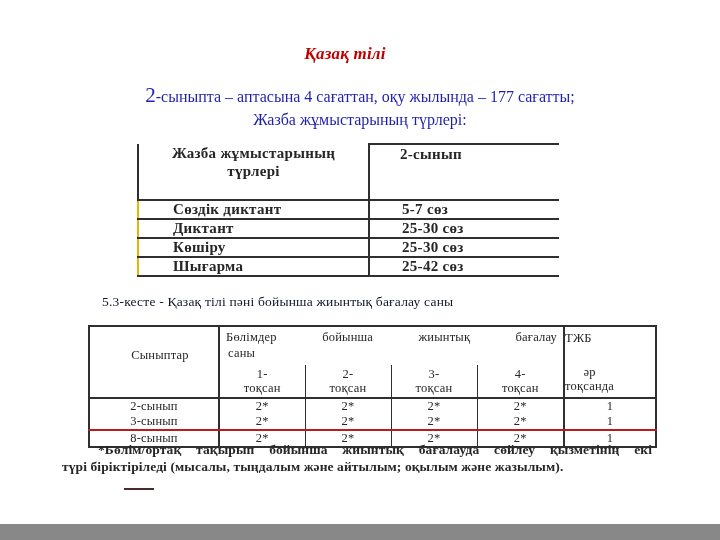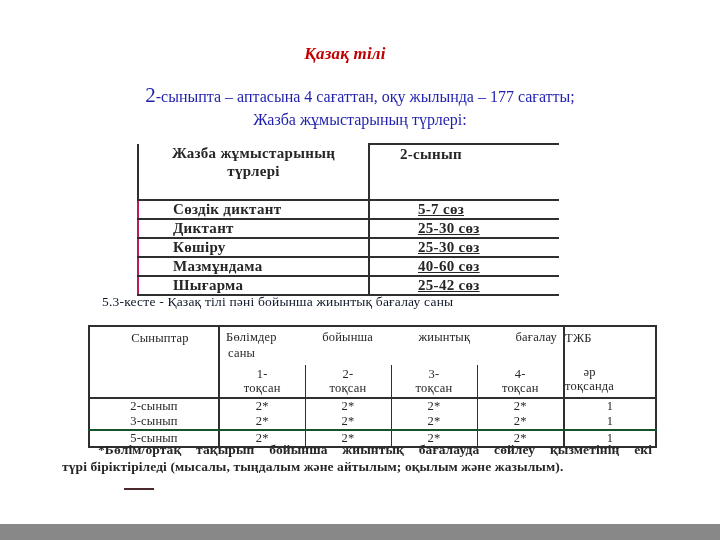--- a/index.html
+++ b/index.html
@@ -27,34 +27,34 @@
   .t1 .h1{
     height:54px;border-left:2px solid #2f2f2f;border-right:2px solid #2f2f2f;
     border-bottom:2px solid #2f2f2f;vertical-align:top;text-align:center;
   }
   .t1 .h1 .inner{display:block;max-width:165px;margin:0 auto;line-height:18px;}
   .t1 .h2{
     height:54px;border-top:2px solid #2f2f2f;border-bottom:2px solid #2f2f2f;
     vertical-align:top;padding-left:30px;line-height:18px;
   }
   .t1 .d1{
-    height:17px;border-left:2px solid #be185d;border-right:2px solid #2f2f2f;
+    height:17px;border-left:2px solid #eab308;border-right:2px solid #2f2f2f;
     border-bottom:2px solid #2f2f2f;padding-left:34px;border-radius:8px;
   }
-  .t1 .d2{height:17px;border-bottom:2px solid #2f2f2f;padding-left:48px;text-decoration:underline;}
+  .t1 .d2{height:17px;border-bottom:2px solid #2f2f2f;padding-left:32px;}
   
   .caption{
     position:absolute;left:102px;top:294px;font-size:13.5px;letter-spacing:.2px;color:#0f172a;
   }
   
   .t2wrap{position:absolute;left:88px;top:325px;}
   .t2{width:567px;font-size:12.5px;letter-spacing:.2px;}
   .t2 td{padding:0;vertical-align:middle;text-align:center;}
   .t2 .c-grades{
-    border:2px solid #2f2f2f;vertical-align:top;padding-top:3px;padding-left:12px;line-height:16px;
+    border:2px solid #2f2f2f;vertical-align:top;padding-top:20px;padding-left:12px;line-height:16px;
   }
   .t2 .c-group{
     border-top:2px solid #2f2f2f;vertical-align:top;text-align:left;
     padding:2px 6px 0 6px;line-height:16px;
   }
   .t2 .c-group .gl1{display:block;text-align:justify;text-align-last:justify;}
   .t2 .c-group .gl2{display:block;padding-left:2px;}
   .t2 .c-tzb{border:2px solid #2f2f2f;}
   .t2 .tzb-box{
     height:62px;display:flex;flex-direction:column;justify-content:space-between;
@@ -64,21 +64,21 @@
     height:30px;border-bottom:2px solid #2f2f2f;border-left:1px solid #2f2f2f;
     vertical-align:top;padding-top:2px;line-height:14px;
   }
   .t2 .hq.first{border-left:none;}
   .t2 .ha-row td{height:36px;}
   .t2 .dr td{height:15px;line-height:15px;}
   .t2 .dr .g{border-left:2px solid #2f2f2f;border-right:2px solid #2f2f2f;}
   .t2 .dr .q{border-left:1px solid #2f2f2f;}
   .t2 .dr .q.first{border-left:none;}
   .t2 .dr .z{border-left:2px solid #2f2f2f;border-right:2px solid #2f2f2f;}
-  .t2 .dr.sep td{border-bottom:2px solid #14532d;}
+  .t2 .dr.sep td{border-bottom:2px solid #b91c1c;}
   .t2 .dr.last td{border-bottom:2px solid #2f2f2f;}
   
   .footnote{
     position:absolute;left:62px;top:441px;width:590px;font-size:13.5px;font-weight:bold;
     line-height:17px;color:#262626;letter-spacing:.1px;
   }
   .footnote .l1{display:block;text-align:justify;text-align-last:justify;padding-left:36px;}
   .footnote .l2{display:block;}
   
   .dash{position:absolute;left:124px;top:488px;width:30px;height:2px;background:#4a2a2a;}
@@ -112,24 +112,20 @@
         <td class="d1">Сөздік диктант</td>
         <td class="d2">5-7 сөз</td>
       </tr>
       <tr>
         <td class="d1">Диктант</td>
         <td class="d2">25-30 сөз</td>
       </tr>
       <tr>
         <td class="d1">Көшіру</td>
         <td class="d2">25-30 сөз</td>
-      </tr>
-      <tr>
-        <td class="d1">Мазмұндама</td>
-        <td class="d2">40-60 сөз</td>
       </tr>
       <tr>
         <td class="d1">Шығарма</td>
         <td class="d2">25-42 сөз</td>
       </tr>
     </tbody>
       </table>
   </div>
 
   <div class="caption">5.3-кесте - Қазақ тілі пәні бойынша жиынтық бағалау саны</div>
@@ -189,21 +185,21 @@
       </tr>
       <tr class="dr sep">
         <td class="g">3-сынып</td>
         <td class="q first">2*</td>
         <td class="q">2*</td>
         <td class="q">2*</td>
         <td class="q">2*</td>
         <td class="z">1</td>
       </tr>
       <tr class="dr last">
-        <td class="g">5-сынып</td>
+        <td class="g">8-сынып</td>
         <td class="q first">2*</td>
         <td class="q">2*</td>
         <td class="q">2*</td>
         <td class="q">2*</td>
         <td class="z">1</td>
       </tr>
     </tbody>
       </table>
   </div>
 

